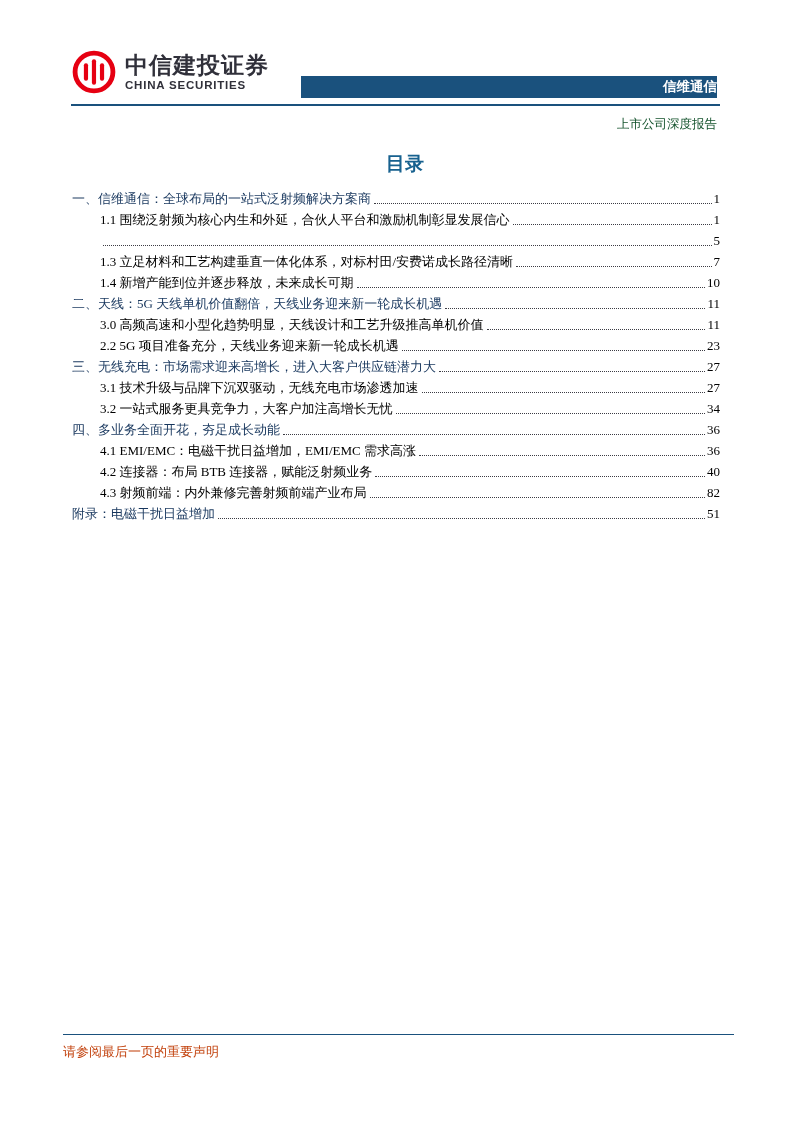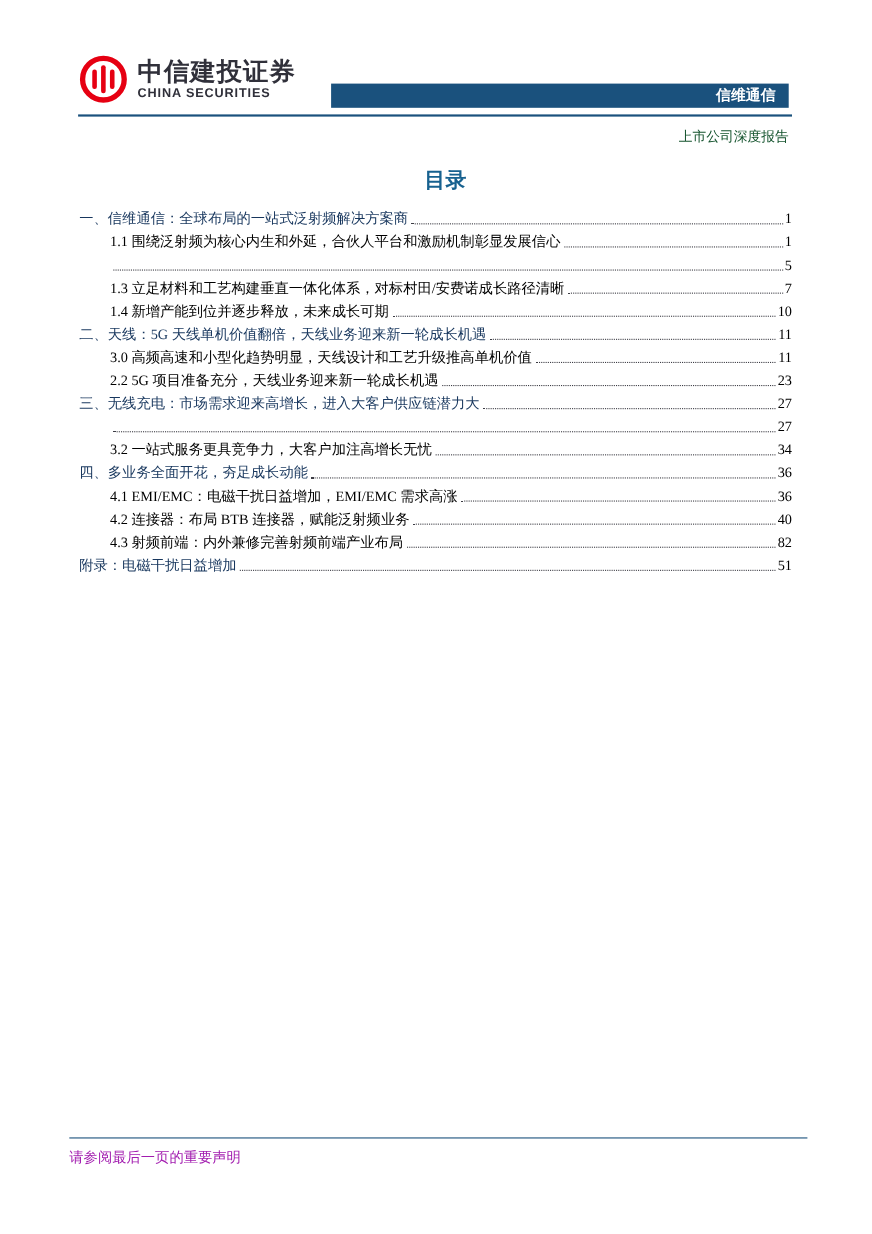--- a/index.html
+++ b/index.html
@@ -27,21 +27,21 @@
   .logo-en {
     font-family:"Liberation Sans","DejaVu Sans",sans-serif;
     font-weight:bold; font-size:11.5px; line-height:14px;
     color:#30303a; letter-spacing:0.8px;
   }
   .stock-bar {
     position:absolute; left:301px; top:76px; width:416px; height:22px;
     background:#1a517d;
     color:#ffffff; font-family:"Liberation Sans","DejaVu Sans",sans-serif;
     font-weight:bold; font-size:13.5px; line-height:22px;
-    text-align:right; padding-right:12px;
+    text-align:right; 
   }
   .header-rule {
     position:absolute; left:71px; top:104px; width:649px;
     border-top:2px solid #1a517d;
   }
   .report-type {
     position:absolute; top:116px; right:76px;
     font-size:12.5px; color:#14532d;
   }
   
@@ -67,21 +67,21 @@
   .toc-row .pg { line-height:17px; }
   .toc-row.level-1 .toc-label { color:#17365d; }
   .toc-row.level-2 { padding-left:28px; }
   
   .footer-rule {
     position:absolute; left:63px; top:1034px; width:671px;
     border-top:1.5px solid #1a517d;
   }
   .disclaimer {
     position:absolute; left:63px; top:1043px;
-    font-size:13px; color:#a21caf;
+    font-size:13px; color:#c2410c;
   }
 </style>
 </head>
 <body>
 
 <div class="page">
 
   <div class="logo">
     <svg class="logo-mark" viewBox="0 0 100 100" xmlns="http://www.w3.org/2000/svg">
       <circle cx="50" cy="50" r="43" fill="none" stroke="#e60012" stroke-width="11"></circle>
@@ -139,20 +139,21 @@
         <span class="toc-label">2.2 5G 项目准备充分，天线业务迎来新一轮成长机遇</span>
         <span class="leader"></span>
         <span class="pg">23</span>
       </div>
       <div class="toc-row level-1">
         <span class="toc-label">三、无线充电：市场需求迎来高增长，进入大客户供应链潜力大</span>
         <span class="leader"></span>
         <span class="pg">27</span>
       </div>
       <div class="toc-row level-2">
+        <span class="toc-label">3.1 技术升级与品牌下沉双驱动，无线充电市场渗透加速</span>
         <span class="leader"></span>
         <span class="pg">27</span>
       </div>
       <div class="toc-row level-2">
         <span class="toc-label">3.2 一站式服务更具竞争力，大客户加注高增长无忧</span>
         <span class="leader"></span>
         <span class="pg">34</span>
       </div>
       <div class="toc-row level-1">
         <span class="toc-label">四、多业务全面开花，夯足成长动能</span>

